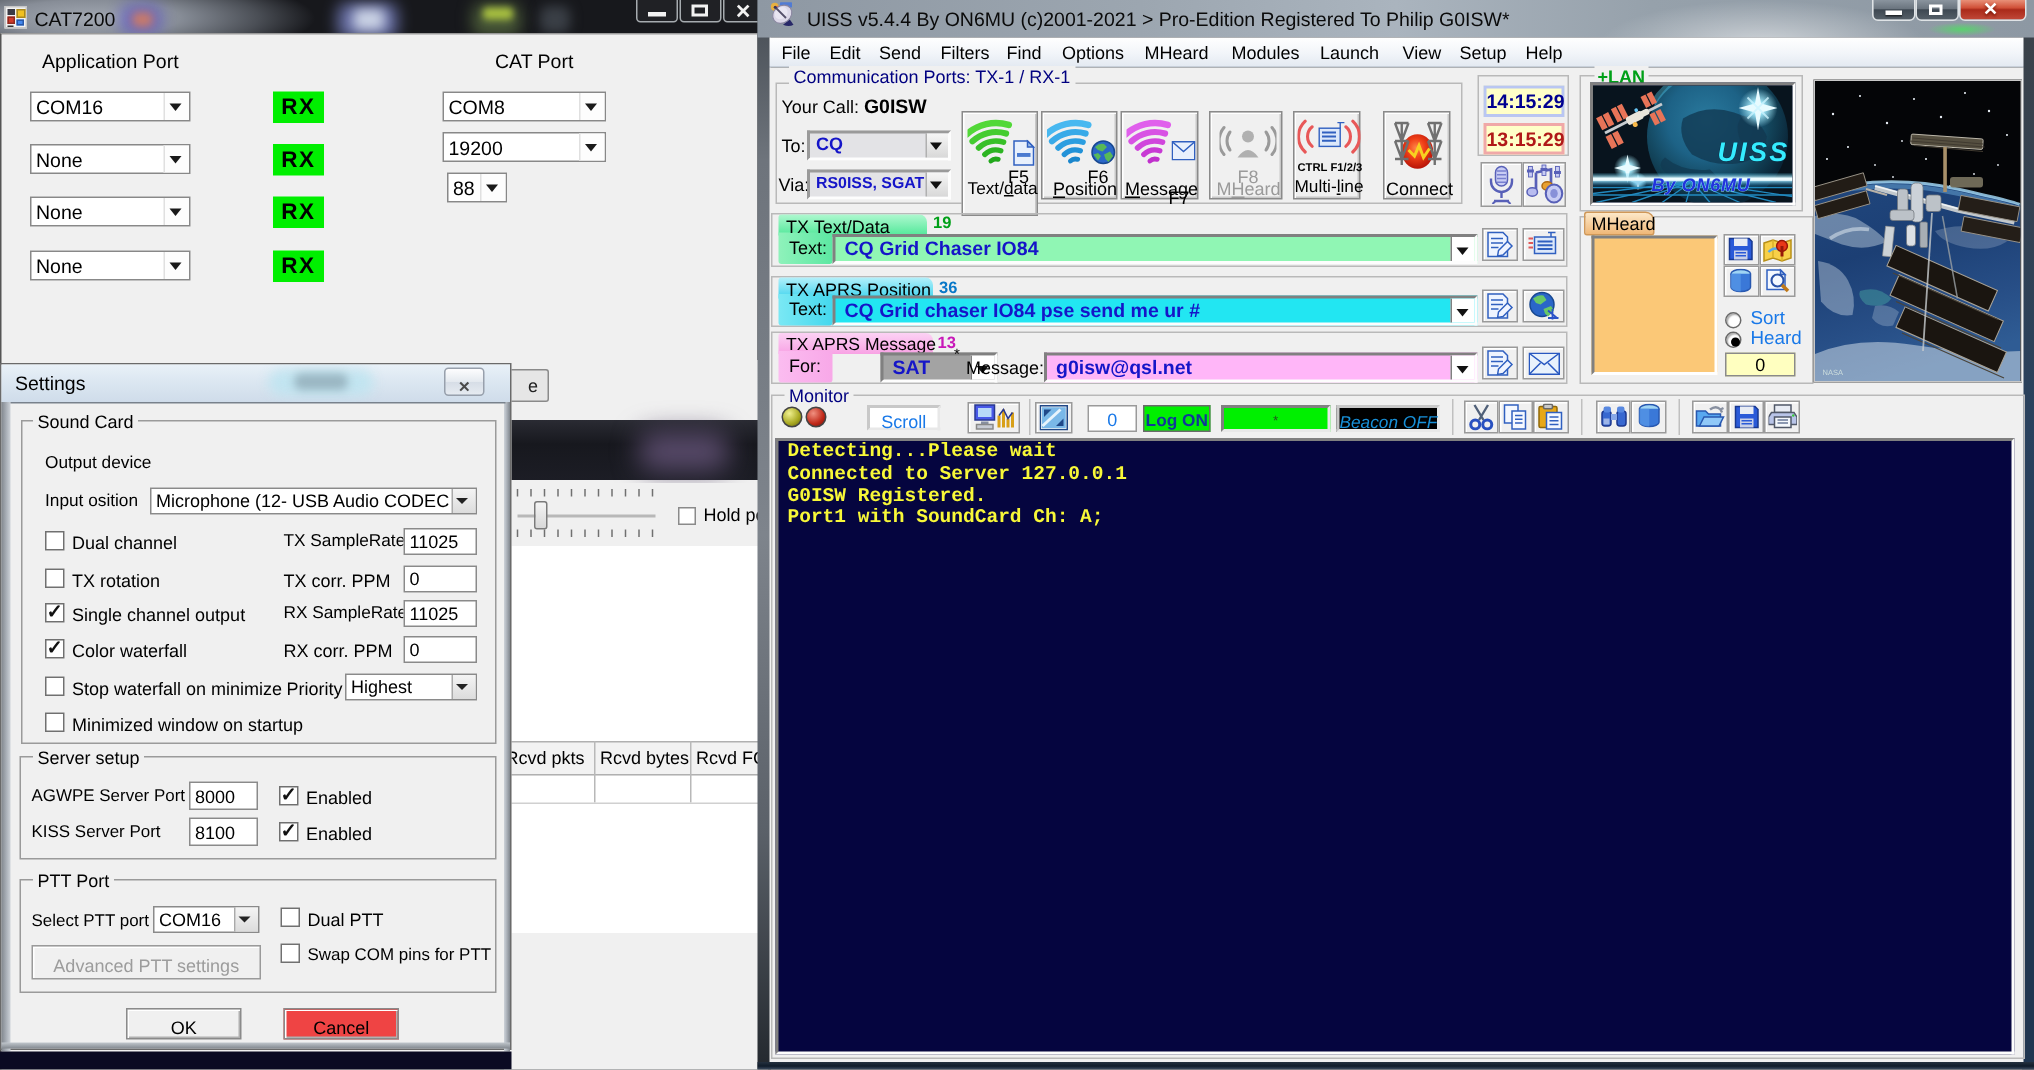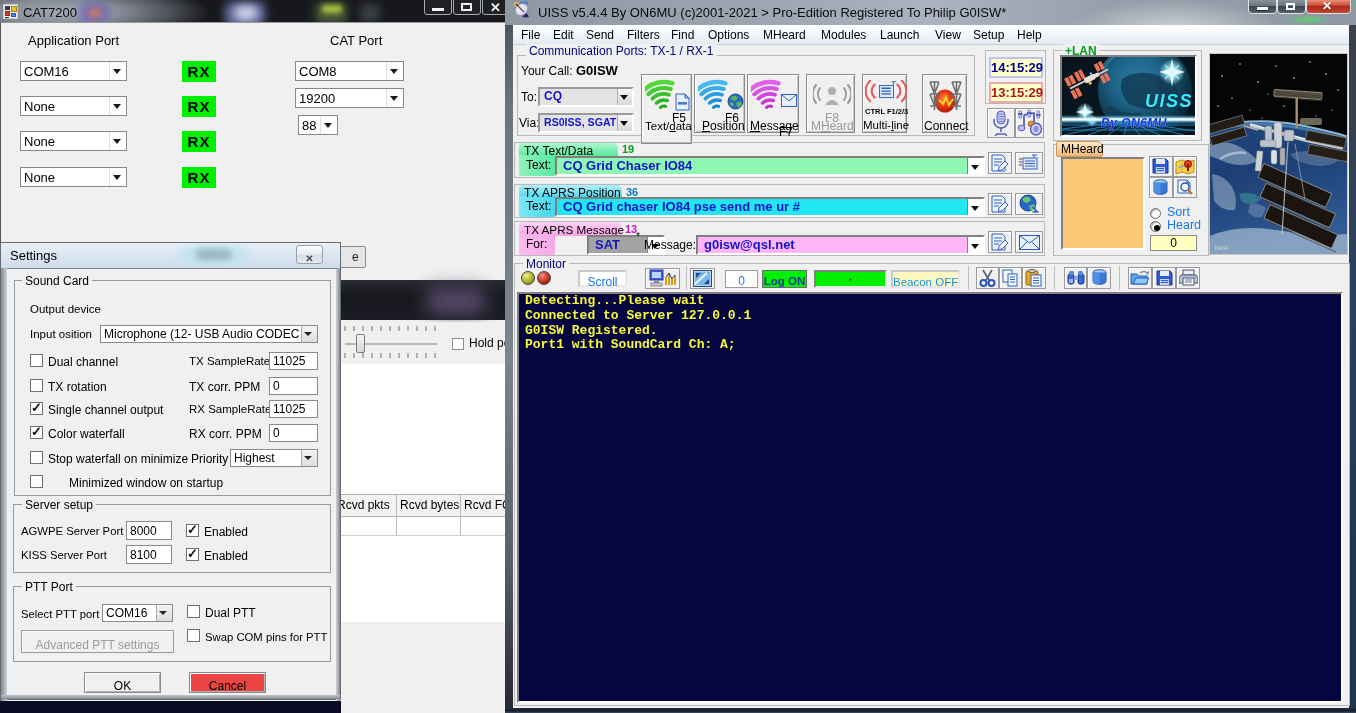--- a/index.html
+++ b/index.html
@@ -150,21 +150,21 @@
       <span class="ck">✓</span>
     </div>
     <div class="abs lbl" style="left:47px;top:160px;">Single channel output</div>
   <div class="cb13" style="left:29px;top:183px;">
       <span class="ck">✓</span>
     </div>
     <div class="abs lbl" style="left:47px;top:184px;">Color waterfall</div>
   <div class="cb13" style="left:29px;top:208px;"></div>
     <div class="abs lbl" style="left:47px;top:209px;">Stop waterfall on minimize</div>
   <div class="cb13" style="left:29px;top:232px;"></div>
-    <div class="abs lbl" style="left:47px;top:233px;margin-left:21px;">Minimized window on startup</div>
+    <div class="abs lbl" style="left:47px;top:233px;">Minimized window on startup</div>
 
   <div class="abs lbl" style="left:188px;top:112px;font-size:11.5px;">TX SampleRate</div>
   <div class="fld" style="left:268px;top:109px;width:49px;height:18px;">
       <span>11025</span>
     </div>
   <div class="abs lbl" style="left:188px;top:137px;">TX corr. PPM</div>
   <div class="fld" style="left:268px;top:134px;width:49px;height:18px;">
       <span>0</span>
     </div>
   <div class="abs lbl" style="left:188px;top:160px;font-size:11.5px;">RX SampleRate</div>
@@ -729,21 +729,21 @@
       <rect x="0.5" y="0.5" width="18" height="16" fill="none" stroke="#204888"></rect>
       <rect x="1.5" y="1.5" width="16" height="14" fill="#7ab8e8"></rect>
       <path d="M2 14 L14 3" stroke="#e8f4fc" stroke-width="2"></path>
       <path d="M3 3 l5 0 -5 5 z" fill="#204888"></path>
       <path d="M16 14 l-5 0 5 -5 z" fill="#204888"></path>
     </svg>
   </div>
   <div class="abs" style="left:220px;top:270px;width:33px;height:18px;background:#fff;border:1px solid #9a9a9a;text-align:center;"><span style="font-size:12px;color:#1878e8;">0</span></div>
   <div class="abs" style="left:257px;top:270px;width:45px;height:18px;background:#00f000;border:1px solid #6a6a6a;text-align:center;"><span style="font-size:11.5px;font-weight:bold;color:#103898;white-space:nowrap;">Log ON</span></div>
   <div class="abs" style="left:309px;top:270px;width:73px;height:18px;background:#00f000;border:2px solid;border-color:#808080 #e8e8e8 #e8e8e8 #808080;text-align:center;"><span style="font-size:9px;color:#205020;position:relative;top:-2px;">*</span></div>
-  <div class="abs" style="left:386px;top:270px;width:69px;height:18px;background:#fef9c3;border:2px solid;border-color:#c8c8c8 #e8e8e8 #e8e8e8 #c8c8c8;text-align:center;"><span style="font-size:11.5px;color:#1890d8;position:relative;top:0px;white-space:nowrap;">Beacon OFF</span></div>
+  <div class="abs" style="left:386px;top:270px;width:69px;height:18px;background:#000000;border:2px solid;border-color:#c8c8c8 #e8e8e8 #e8e8e8 #c8c8c8;text-align:center;font-style:italic;"><span style="font-size:11.5px;color:#1890d8;position:relative;top:0px;white-space:nowrap;">Beacon OFF</span></div>
 
   <div class="abs" style="left:463px;top:266px;width:1px;height:24px;background:#c0c0c0;"></div>
   <div class="abs ibtn" style="left:471px;top:267px;width:23px;height:22px;">
     <svg width="17" height="18" viewBox="0 0 17 18" style="position:absolute;left:2px;top:1px;">
       <path d="M4 1 l6 10 M13 1 l-6 10" stroke="#506078" stroke-width="1.6"></path>
       <circle cx="4.5" cy="14" r="3" fill="none" stroke="#2850c0" stroke-width="2"></circle>
       <circle cx="12.5" cy="14" r="3" fill="none" stroke="#2850c0" stroke-width="2"></circle>
     </svg>
   </div>
   <div class="abs ibtn" style="left:494px;top:267px;width:23px;height:22px;">

